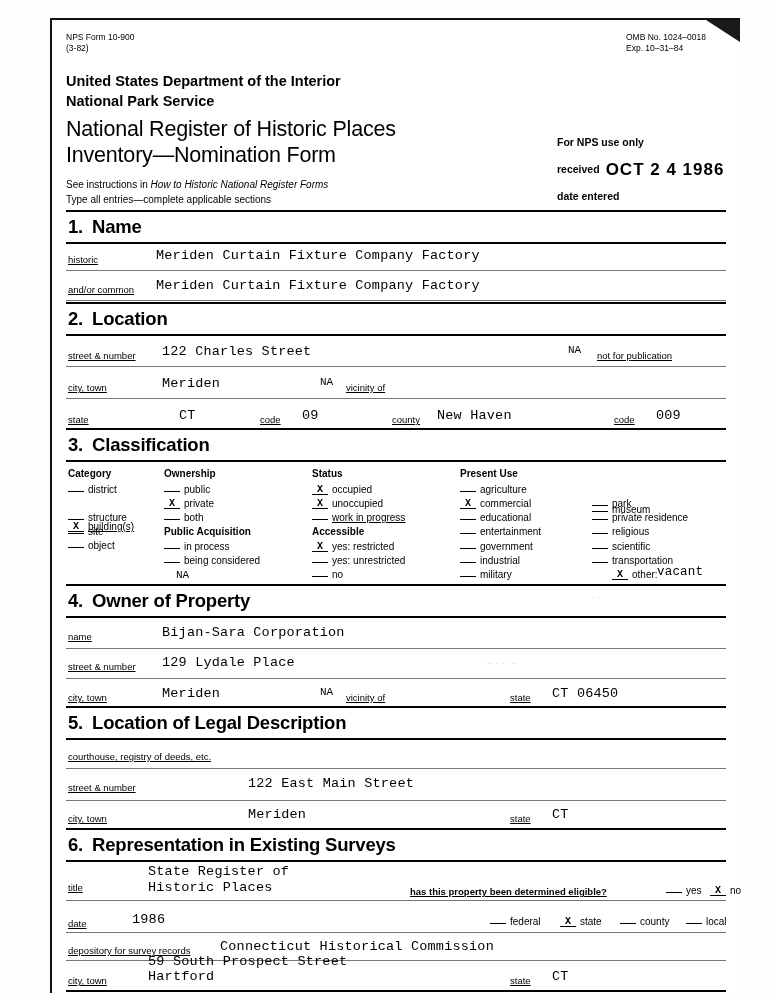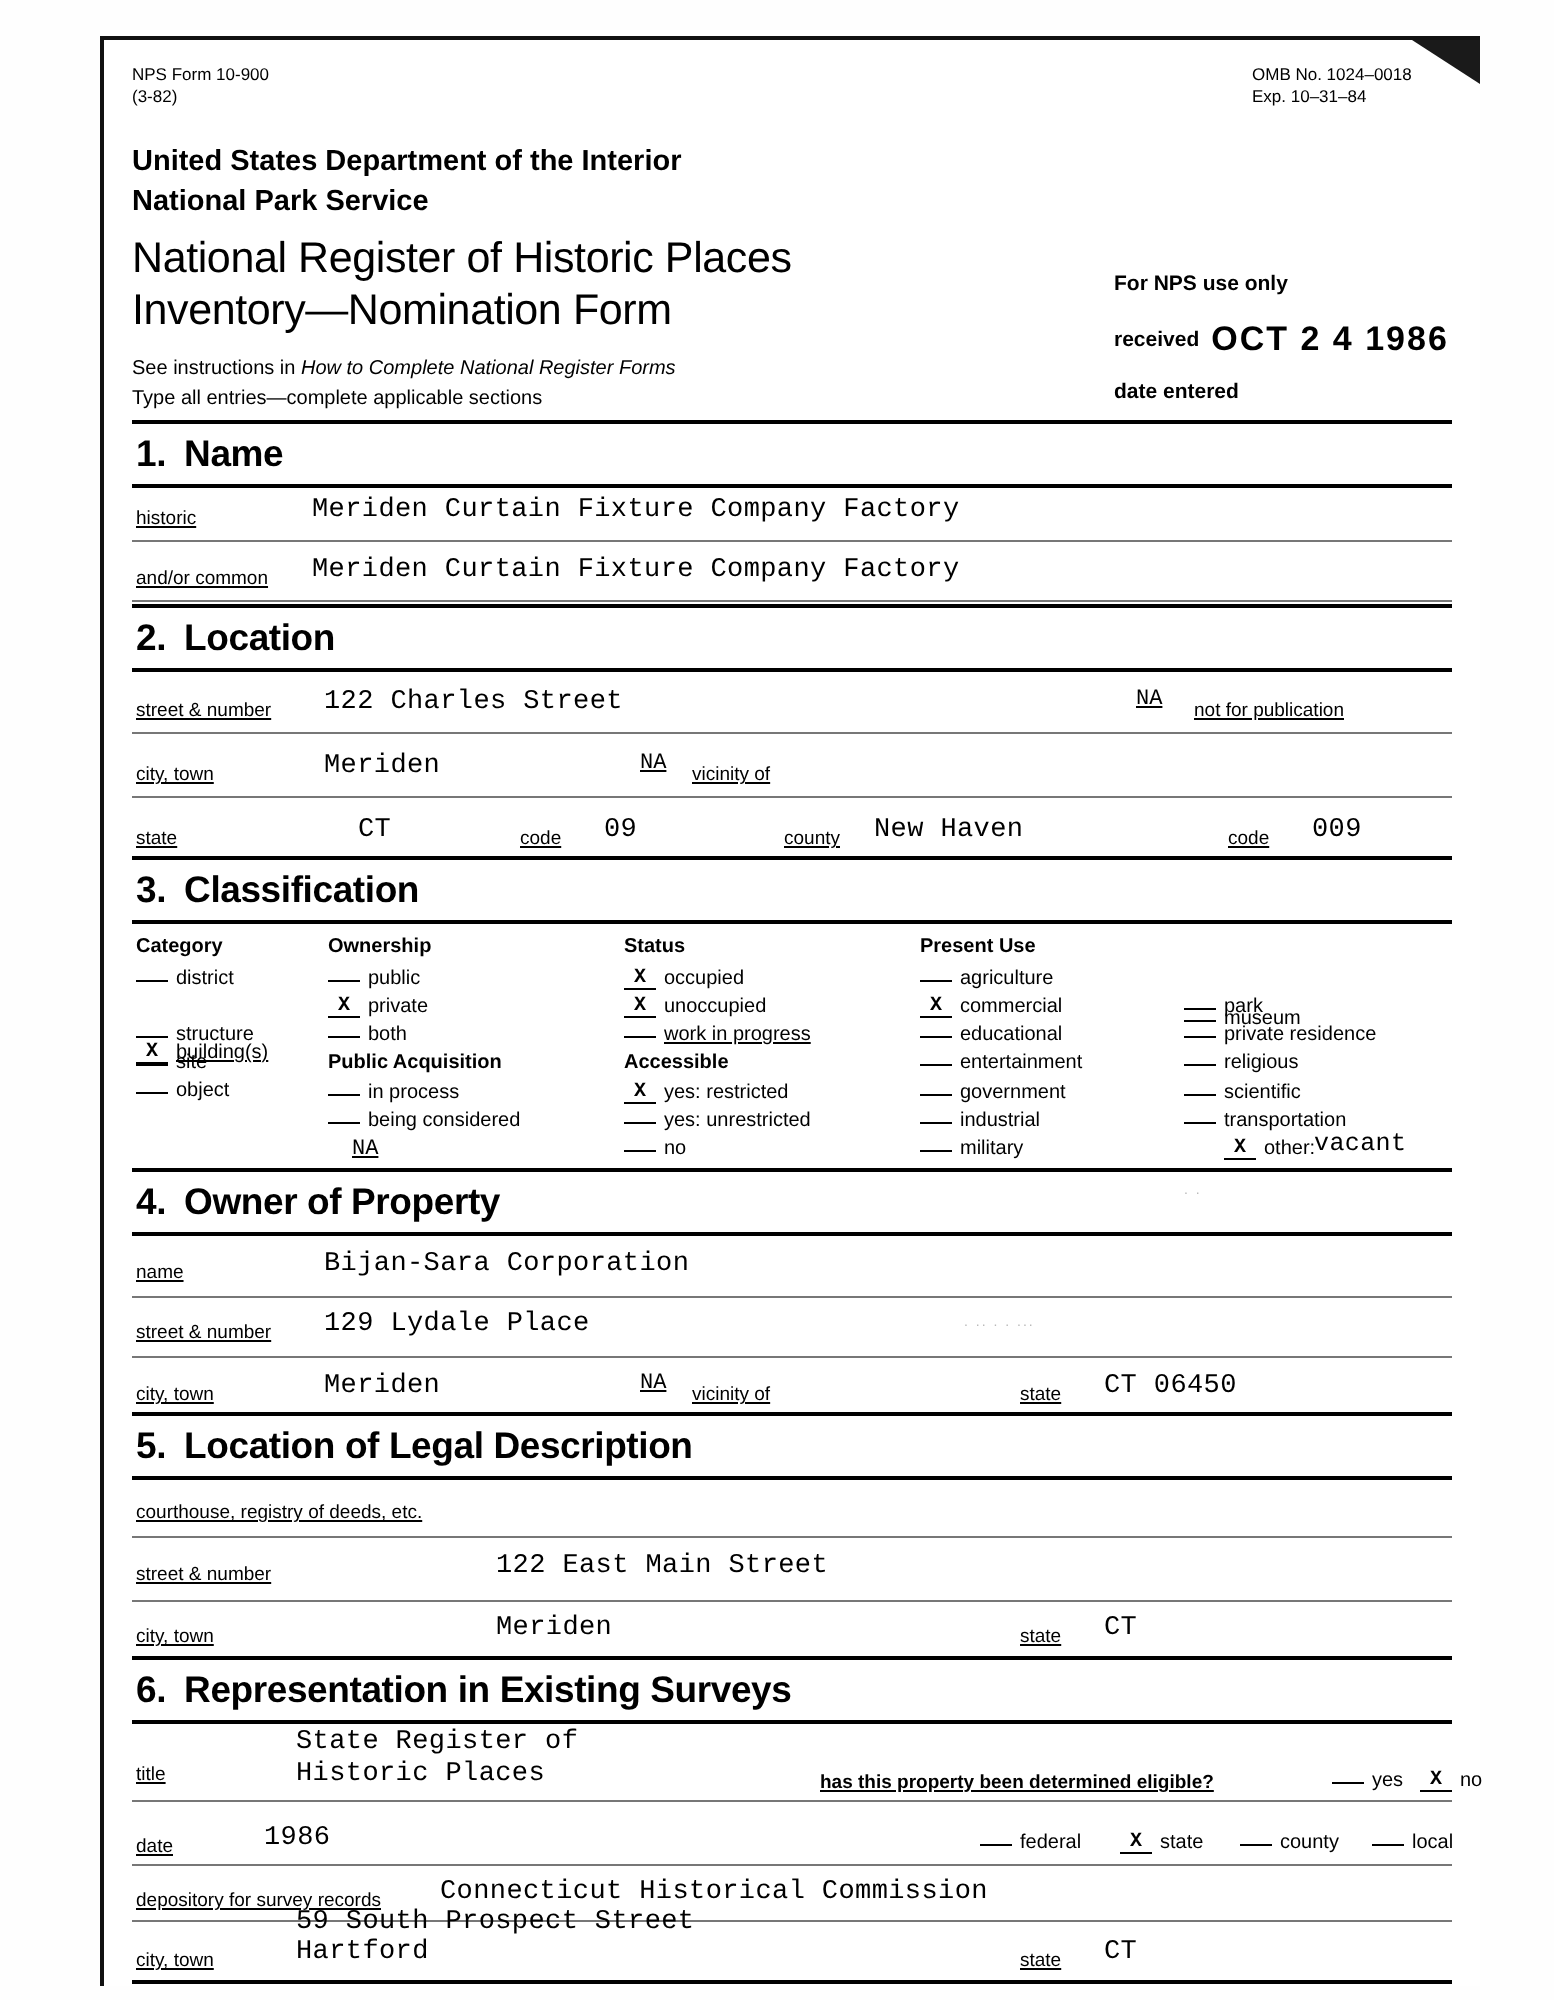--- a/index.html
+++ b/index.html
@@ -156,21 +156,20 @@
     text-align: center;
     font-family: "Liberation Mono", monospace;
     font-size: 10px;
     line-height: 9px;
   }
   .cl-item .u.x { font-weight: bold; }
   .na-u {
     position: absolute;
     font-family: "Liberation Mono", monospace;
     font-size: 11px;
-    text-decoration: underline;
   }
   .smudge {
     position: absolute;
     font-size: 7px;
     color: #b9b9b9;
     letter-spacing: 1px;
   }
 </style>
 </head>
 <body>
@@ -195,21 +194,21 @@
       <div>United States Department of the Interior</div>
       <div>National Park Service</div>
     </div>
 
     <div class="bigtitle">
       <div>National Register of Historic Places</div>
       <div>Inventory—Nomination Form</div>
     </div>
 
     <div class="instr">
-      <div><span>See instructions in </span><i>How to Complete National Register Forms</i></div>
+      <div><span>See instructions in </span><i>How to Historic National Register Forms</i></div>
       <div>Type all entries—complete applicable sections</div>
     </div>
 
     <div class="nps-use">
       <div class="row">For NPS use only</div>
       <div class="row">
         <span>received</span><span class="stamp">OCT 2 4 1986</span>
       </div>
       <div class="row">
         <span>date entered</span>

